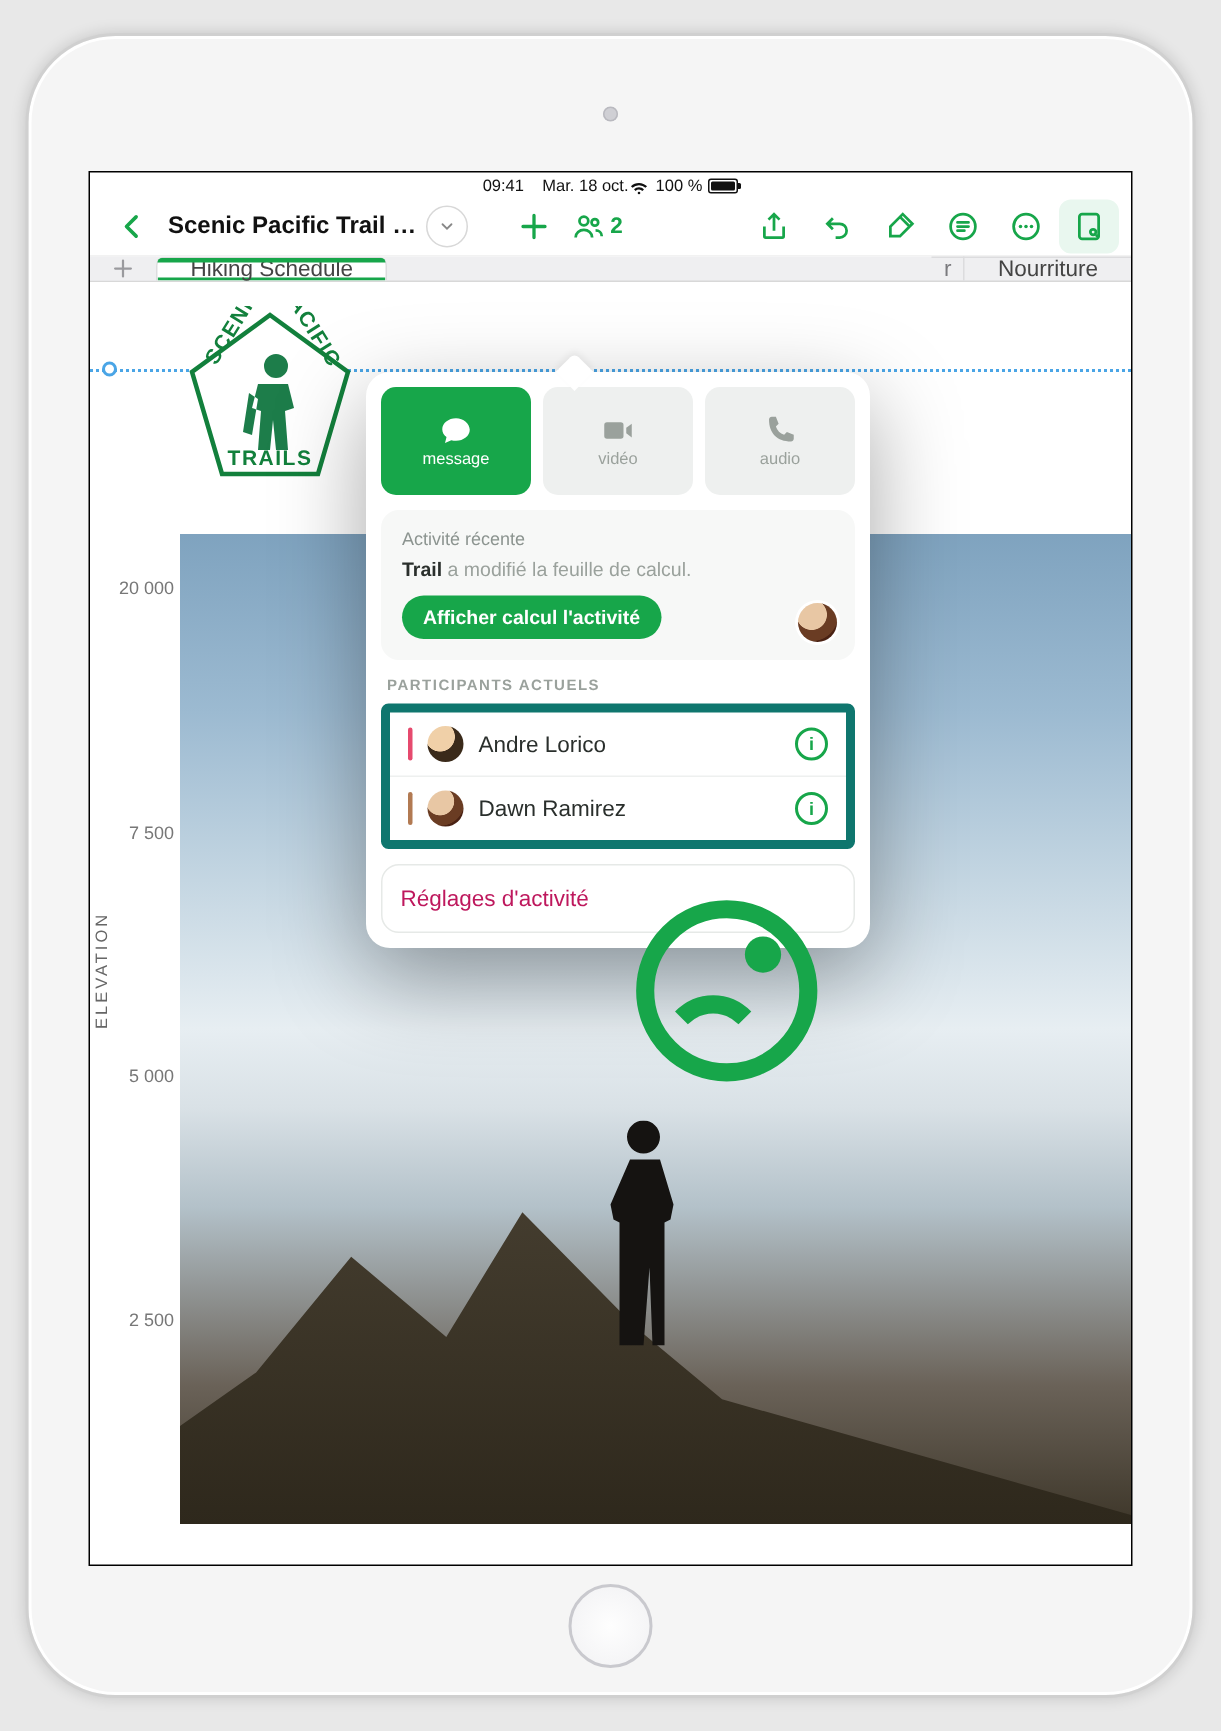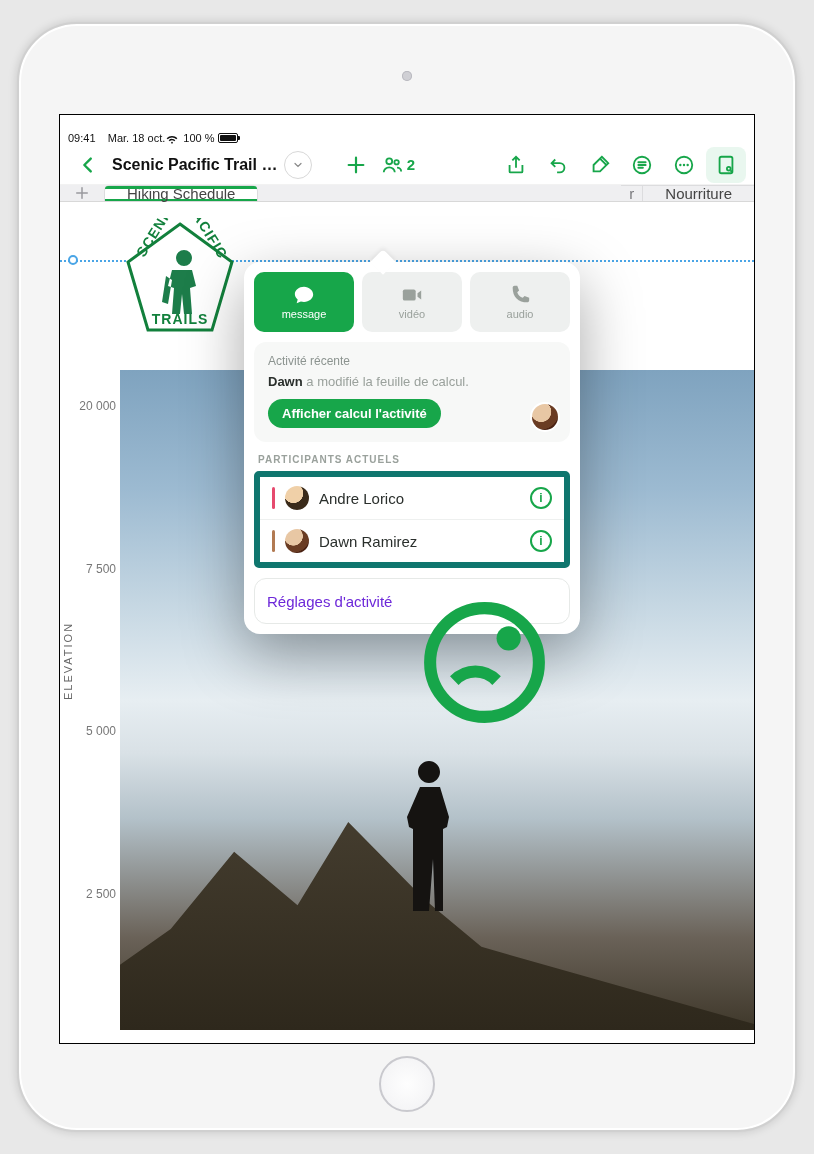--- a/index.html
+++ b/index.html
@@ -20,22 +20,22 @@
     margin-top: 90px; width: 696px; height: 930px; background: #fff; border: 1px solid #000;
     position: relative; overflow: hidden;
   }
   .home-btn {
     width: 56px; height: 56px; border-radius: 50%; border: 2px solid #c9c9ce;
     position: absolute; bottom: 18px; left: 50%; transform: translateX(-50%);
     background: radial-gradient(#fefefe,#f1f1f3);
   }
 
   .status-bar {
-    height: 16px; display: flex; justify-content: flex-start; align-items: center;
-    padding: 2px 8px 0 8px; font-size: 11px; color: #111; margin-top: 14px;
+    height: 16px; display: flex; justify-content: center; align-items: center;
+    padding: 2px 8px 0 8px; font-size: 11px; color: #111;
   }
   .status-right { display:flex; align-items:center; gap:4px; }
   .wifi-icon { display:inline-flex; }
   .battery { display:inline-flex; align-items:center; }
   .battery-body { width:20px; height:10px; border:1px solid #111; border-radius:2px; position:relative; }
   .battery-body::after { content:""; position:absolute; right:-3px; top:2px; width:2px; height:4px; background:#111; border-radius:0 1px 1px 0;}
   .battery-fill { position:absolute; left:1px; top:1px; bottom:1px; right:1px; background:#111; border-radius:1px;}
 
   .toolbar {
     height: 40px; display:flex; align-items:center; gap:2px; padding: 0 8px;
@@ -93,21 +93,21 @@
   
   .popover {
     position:absolute; left:184px; top:60px; width:336px;
     background:#fff; border-radius:16px; box-shadow:0 20px 60px rgba(0,0,0,0.35);
     padding:10px;
   }
   .popover::before{
     content:""; position:absolute; top:-9px; left:130px; width:18px; height:18px; background:#fff; transform:rotate(45deg); border-top-left-radius:4px; box-shadow:-2px -2px 4px rgba(0,0,0,0.05);
   }
   .comm-row { display:flex; gap:8px; margin-bottom:10px;}
-  .comm-btn { flex:1; height:60px; border-radius:10px; display:flex; flex-direction:column; align-items:center; justify-content:center; gap:2px; font-size:11px;}
+  .comm-btn { flex:1; height:72px; border-radius:10px; display:flex; flex-direction:column; align-items:center; justify-content:center; gap:2px; font-size:11px;}
   .comm-btn.active{ background:#17a64a; color:#fff;}
   .comm-btn.inactive{ background:#eef0ef; color:#9aa19c;}
   .comm-btn svg{ width:22px; height:22px;}
 
   .activity-card{ background:#f7f8f7; border-radius:12px; padding:12px 14px 14px 14px; position:relative;}
   .act-title{ font-size:12px; color:#8c9490; margin-bottom:6px;}
   .act-line{ font-size:13px; color:#9aa19c; margin-bottom:10px;}
   .act-line b{ color:#2a2f2c; font-weight:600;}
   .show-all-btn{ display:inline-block; background:#17a64a; color:#fff; font-size:13px; font-weight:600; padding:7px 14px; border-radius:18px;}
   .act-avatar{ position:absolute; right:12px; bottom:12px; width:26px; height:26px; border-radius:50%;
@@ -119,21 +119,21 @@
   .prow{ display:flex; align-items:center; gap:10px; padding:9px 12px; position:relative;}
   .prow + .prow{ border-top:1px solid #eef0ef;}
   .pbar{ width:3px; height:22px; border-radius:2px;}
   .pavatar{ width:24px; height:24px; border-radius:50%; }
   .pavatar.a1{ background: radial-gradient(circle at 35% 30%, #f0d0a8 0 42%, #3a2a1a 44% 100%);}
   .pavatar.a2{ background: radial-gradient(circle at 35% 30%, #e8c7a4 0 40%, #6a3c23 42% 70%, #4a2213 72% 100%);}
   .pname{ flex:1; font-size:15px; color:#2a2f2c;}
   .info-btn{ width:22px; height:22px; border:2px solid #17a64a; border-radius:50%; color:#17a64a; display:flex; align-items:center; justify-content:center; font-size:12px; font-weight:700;}
 
   .settings-row{ margin-top:10px; background:#fff; border:1px solid #e6e9e7; border-radius:12px; padding:11px 12px; display:flex; align-items:center;}
-  .settings-row span{ flex:1; font-size:15px; color:#6d28d9;}
+  .settings-row span{ flex:1; font-size:15px; color:#be185d;}
   .settings-row .ticon{ width:22px; height:22px; color:#17a64a;}
 </style>
 </head>
 <body>
 
 <div class="ipad">
   <div class="screen">
 
     <div class="status-bar">
       <div>
@@ -296,21 +296,21 @@
             <svg viewBox="0 0 24 24">
                 <path fill="currentColor" d="M6 2h3l2 5-2 2c1 3 3 5 6 6l2-2 5 2v3c0 1-1 2-2 2C10 20 4 14 4 4c0-1 1-2 2-2z"></path>
               </svg>
             <span>audio</span>
           </div>
         </div>
 
         <div class="activity-card">
           <div class="act-title">Activité récente</div>
           <div class="act-line">
-            <b>Dawn</b><span> a modifié la feuille de calcul.</span>
+            <b>Trail</b><span> a modifié la feuille de calcul.</span>
           </div>
           <div class="show-all-btn">Afficher calcul l'activité</div>
           <div class="act-avatar"></div>
         </div>
 
         <div class="sect-label">PARTICIPANTS ACTUELS</div>
 
         <div class="plist">
           <div class="prow">
             <div class="pbar" style="background:#e64a6e"></div>

